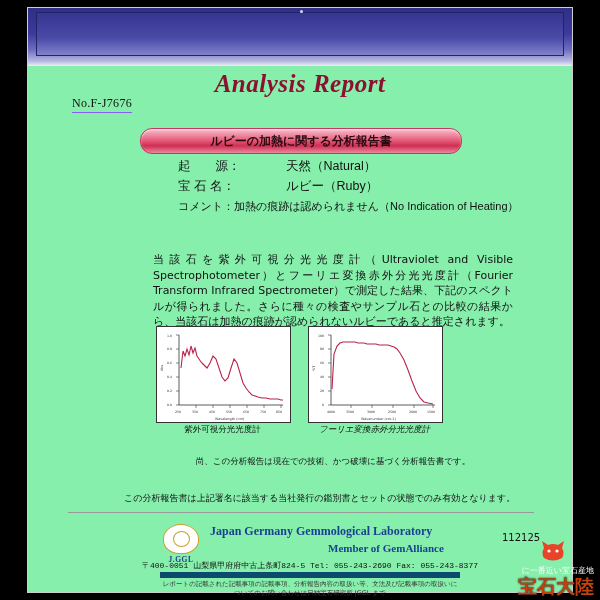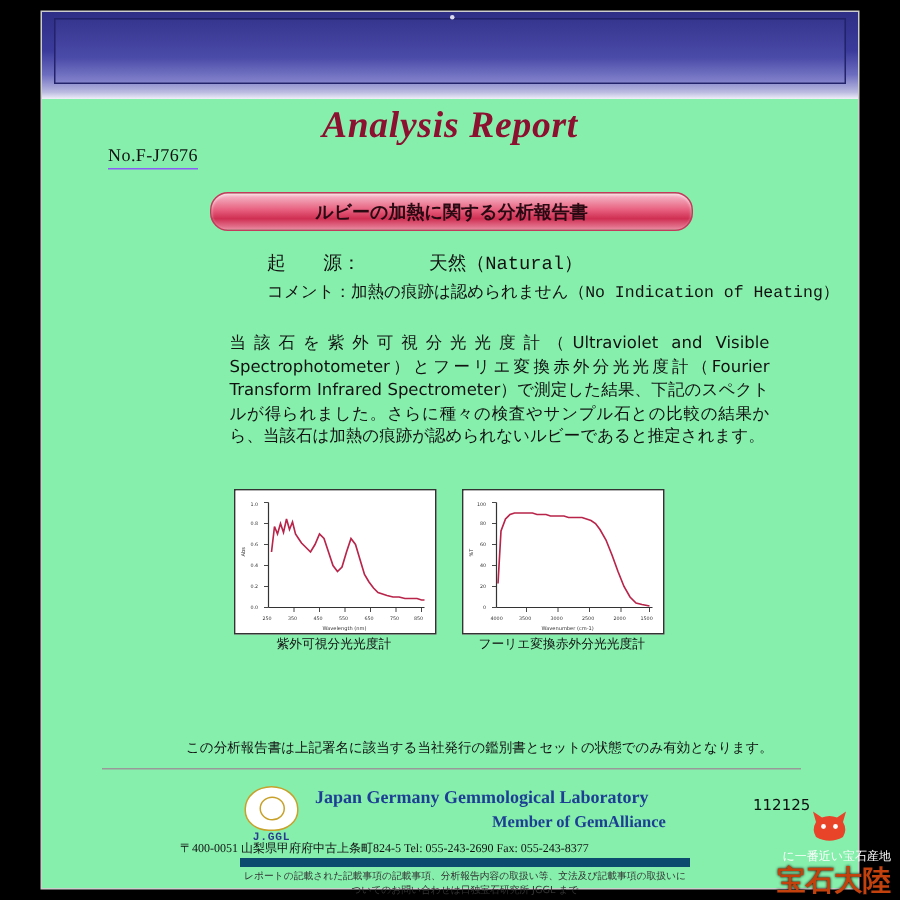--- a/index.html
+++ b/index.html
@@ -53,52 +53,52 @@
     border:1px solid #c43a5c;
     box-shadow:inset 0 1px 2px rgba(255,255,255,.6);
   }
   .pink-banner span{
     display:block;text-align:center;line-height:24px;
     font-size:12px;color:#2a0a12;font-weight:bold;
     font-family:"DejaVu Sans", sans-serif;
   }
   
   .fields{
-    position:absolute;left:150px;top:158px;width:360px;
+    position:absolute;left:150px;top:148px;width:360px;
     font-size:12.5px;color:#111;
-    font-family:Liberation Mono, monospace;
+    font-family:Liberation Sans, sans-serif;
   }
   .frow{height:20px;line-height:20px;white-space:nowrap;}
   .flabel{display:inline-block;width:108px;}
   .fval{display:inline-block;}
   .comment{height:20px;line-height:20px;white-space:nowrap;font-size:11px;}
   
   .para{
-    position:absolute;left:125px;top:213px;width:360px;
+    position:absolute;left:125px;top:244px;width:360px;
     font-size:11px;line-height:15.5px;color:#111;
     font-family:"DejaVu Sans", sans-serif;
     text-align:justify;
   }
   
   .charts{
     position:absolute;left:128px;top:318px;width:300px;height:122px;
   }
   .chart{
     position:absolute;top:0;width:133px;height:95px;
     background:#fff;border:1px solid #333;
   }
   .chart.left{left:0;}
   .chart.right{left:152px;}
   .chart svg{display:block;}
   .chart-cap{
     position:absolute;top:98px;width:133px;text-align:center;
     font-size:8.5px;color:#111;font-family:"DejaVu Sans", sans-serif;
   }
   .chart-cap.left{left:0;}
-  .chart-cap.right{left:152px;}
+  .chart-cap.right{left:152px;font-style:italic;}
   
   .notes{
     position:absolute;left:124px;top:448px;width:362px;
     font-size:8.5px;line-height:11.5px;color:#111;
     font-family:"DejaVu Sans", sans-serif;
   }
   .notes .center{text-align:center;}
   .note-final{
     position:absolute;left:96px;top:484px;width:400px;
     text-align:left;
@@ -118,40 +118,40 @@
   .logo .ring{
     width:34px;height:28px;margin:0 auto;border:1.5px solid #c8a12a;border-radius:50% 50% 45% 45%;
     position:relative;background:#fff;
   }
   .logo .ring:after{
     content:"";position:absolute;left:9px;top:6px;width:15px;height:14px;
     border:1.5px solid #c8a12a;border-radius:50%;
   }
   .logo .jogl{
     font-size:7.5px;color:#2a3b8f;font-weight:bold;letter-spacing:.5px;
-    font-family:Liberation Mono, monospace;margin-top:1px;
+    font-family:Liberation Serif, serif;margin-top:1px;
   }
   .footer .en1{
     position:absolute;left:182px;top:4px;
     font-size:12px;color:#1c3f94;font-weight:bold;
     font-family:"Liberation Serif", serif;
   }
   .footer .jp{
     position:absolute;left:182px;top:19px;
     font-size:15px;color:#1c3f94;font-weight:bold;
     font-family:"DejaVu Sans", sans-serif;
   }
   .footer .en2{
     position:absolute;left:300px;top:22px;
     font-size:11px;color:#1c3f94;font-weight:bold;
     font-family:"Liberation Serif", serif;
   }
   .footer .addr{
-    position:absolute;left:92px;top:40px;width:380px;text-align:left;
-    font-size:8px;color:#111;font-family:Liberation Serif, serif;
+    position:absolute;left:92px;top:40px;width:380px;text-align:center;
+    font-size:8px;color:#111;font-family:Liberation Mono, monospace;
   }
   .footer .fine{
     position:absolute;left:132px;top:52px;width:300px;text-align:center;
     font-size:6.5px;line-height:8.5px;color:#333;font-family:"DejaVu Sans", sans-serif;
     border-top:6px solid #0c4a6e;padding-top:2px;
   }
   .serial{
     position:absolute;left:474px;top:524px;
     font-size:10px;color:#111;font-family:"DejaVu Sans", sans-serif;
   }
@@ -189,20 +189,23 @@
 
   <div class="report-no">No.F-J7676</div>
 
   <div class="pink-banner">
     <span>ルビーの加熱に関する分析報告書</span>
   </div>
 
   <div class="fields">
     <div class="frow">
       <span class="flabel">起　　源：</span><span class="fval">天然（Natural）</span>
+    </div>
+    <div class="frow">
+      <span class="flabel">宝 石 名：</span><span class="fval">ルビー（Ruby）</span>
     </div>
     <div class="comment">コメント：加熱の痕跡は認められません（No Indication of Heating）</div>
   </div>
 
   <div class="para">当該石を紫外可視分光光度計（Ultraviolet and Visible Spectrophotometer）とフーリエ変換赤外分光光度計（Fourier Transform Infrared Spectrometer）で測定した結果、下記のスペクトルが得られました。さらに種々の検査やサンプル石との比較の結果から、当該石は加熱の痕跡が認められないルビーであると推定されます。</div>
 
   <div class="charts">
 
     <div class="chart left">
       <svg width="133" height="95" viewBox="0 0 133 95">
@@ -284,20 +287,21 @@
           <text x="52" y="93" font-size="3.4">Wavenumber (cm-1)</text>
         </g>
         <text x="6" y="44" font-family="DejaVu Sans, sans-serif" font-size="3.4" fill="#333" transform="rotate(-90 6 44)">%T</text>
       </svg>
     </div>
     <div class="chart-cap right">フーリエ変換赤外分光光度計</div>
 
   </div>
 
   <div class="notes">
+    <div class="center">尚、この分析報告は現在での技術、かつ破壊に基づく分析報告書です。</div>
   </div>
 
   <div class="note-final">この分析報告書は上記署名に該当する当社発行の鑑別書とセットの状態でのみ有効となります。</div>
 
   <div class="divider"></div>
 
   <div class="serial">112125</div>
 
   <div class="footer">
     <div class="logo">

